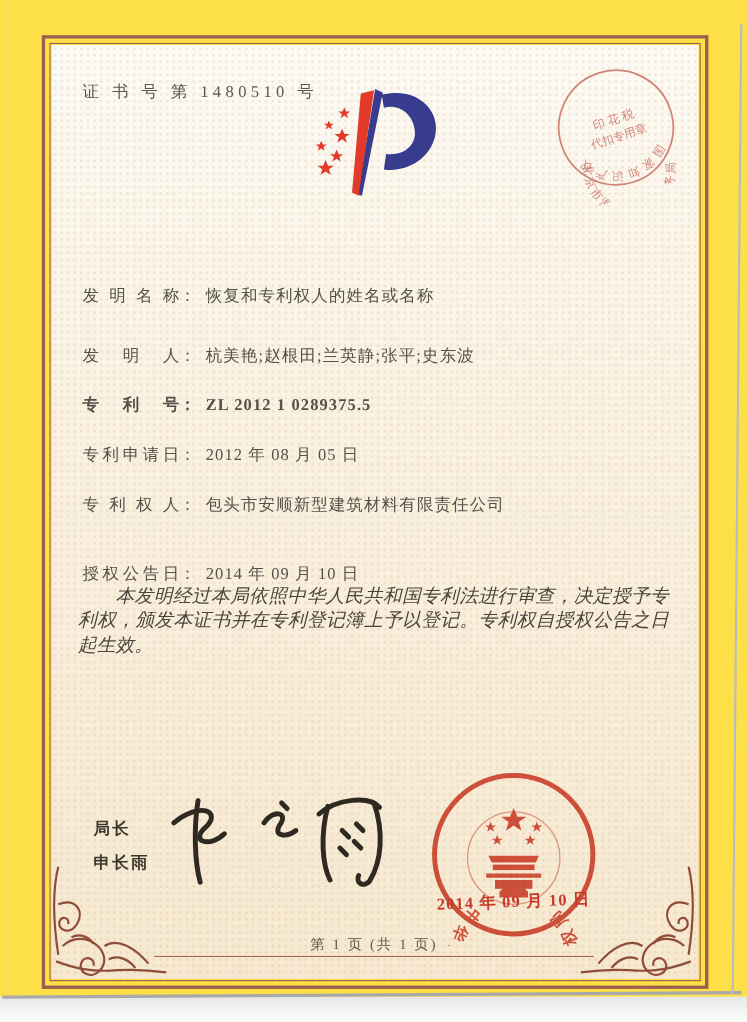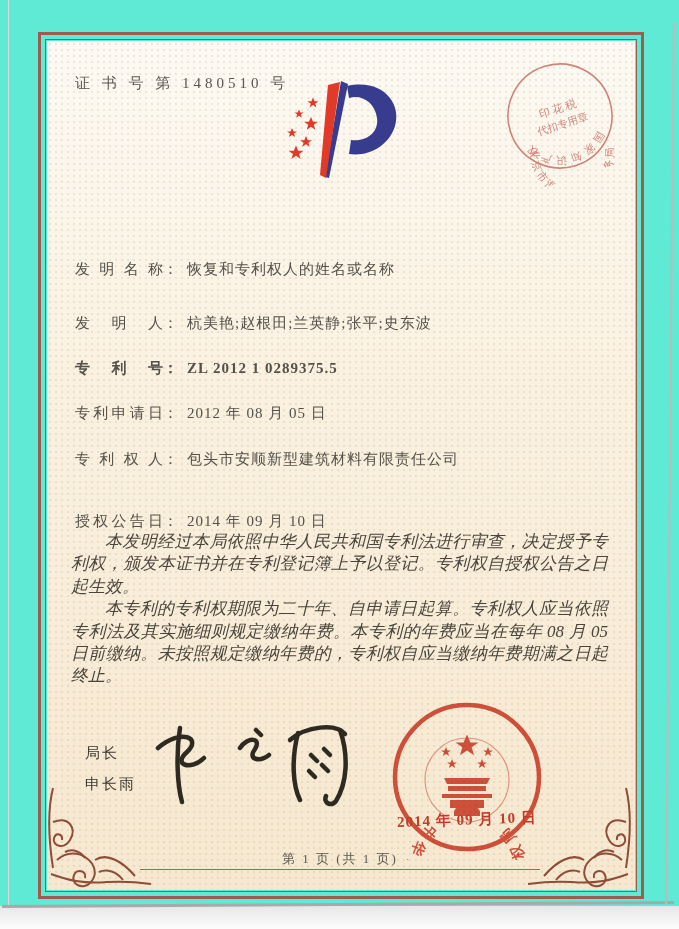--- a/index.html
+++ b/index.html
@@ -1,16 +1,16 @@
 <!DOCTYPE html>
 <html><head>
 <meta charset="utf-8">
 <style>
   html,body{margin:0;padding:0;background:#ffffff;}
-  .stage{position:relative;width:679px;height:929px;overflow:hidden;background:#5eead4;
+  .stage{position:relative;width:679px;height:929px;overflow:hidden;background:#fde047;
          font-family:"Liberation Serif","DejaVu Serif",serif;color:#4c4a44;}
   
   .scan-edge-right{position:absolute;left:669px;top:22px;width:2px;height:882px;background:#bcbcbc;transform:rotate(.5deg);}
   .scan-edge-bottom{position:absolute;left:2px;top:903px;width:672px;height:3px;background:#a9a9a9;transform:rotate(-.35deg);}
   .scan-fade-bottom{position:absolute;left:0;top:906px;width:679px;height:23px;background:linear-gradient(180deg,#e7e7e7,#fdfdfd);}
   .scan-edge-left{position:absolute;left:8px;top:0;width:1px;height:929px;background:#d9d9d9;}
 
   
   .frame-outer{position:absolute;left:38px;top:32px;width:600px;height:861px;border:3px solid #9b5e4e;}
   .frame-inner{position:absolute;left:4px;top:4px;right:4px;bottom:4px;border:1px solid #9b5e4e;}
@@ -39,21 +39,21 @@
   .frow:nth-child(5){top:190px;}
   .frow:nth-child(6){top:240px;margin-top:12px;}
 
   
   .body-text{position:absolute;left:71px;top:531px;width:537px;font-size:17px;line-height:22.4px;
              color:#49453c;text-align:justify;font-style:italic;}
   .body-text p{margin:0;text-indent:2em;}
 
   
   .signer{position:absolute;left:85px;top:744px;font-size:15px;color:#3d382f;font-style:normal;}
-  .signer div{margin-bottom:12px;letter-spacing:2px;}
+  .signer div{margin-bottom:12px;letter-spacing:2px;font-weight:bold;}
   .signature-svg{position:absolute;left:142px;top:708px;}
 
   
   .tax-seal{position:absolute;left:497px;top:53px;transform:rotate(-18deg);opacity:.8;}
   .main-seal{position:absolute;left:384px;top:694px;opacity:.88;mix-blend-mode:multiply;}
   .seal-date{position:absolute;left:397px;top:810px;width:170px;font-size:15px;color:#c53a28;
              letter-spacing:1px;transform:rotate(-2deg);font-style:normal;font-weight:bold;}
 
   
   .flourish{position:absolute;width:112px;height:112px;}
@@ -136,21 +136,20 @@
     <div class="frow">
       <span class="flabel">专利权人</span><span class="fcolon">：</span><span class="fvalue">包头市安顺新型建筑材料有限责任公司</span>
     </div>
     <div class="frow">
       <span class="flabel">授权公告日</span><span class="fcolon">：</span><span class="fvalue">2014 年 09 月 10 日</span>
     </div>
   </div>
 
   <div class="body-text">
     <p>本发明经过本局依照中华人民共和国专利法进行审查，决定授予专利权，颁发本证书并在专利登记簿上予以登记。专利权自授权公告之日起生效。</p>
-    <p>本专利的专利权期限为二十年、自申请日起算。专利权人应当依照专利法及其实施细则规定缴纳年费。本专利的年费应当在每年 08 月 05 日前缴纳。未按照规定缴纳年费的，专利权自应当缴纳年费期满之日起终止。</p>
   </div>
 
   <div class="signer">
     <div>局长</div>
     <div>申长雨</div>
   </div>
 
   <svg class="signature-svg" width="232" height="108" viewBox="0 0 232 108">
     <g stroke="#2f2a21" stroke-width="4.5" fill="none" stroke-linecap="round" stroke-linejoin="round">
 

